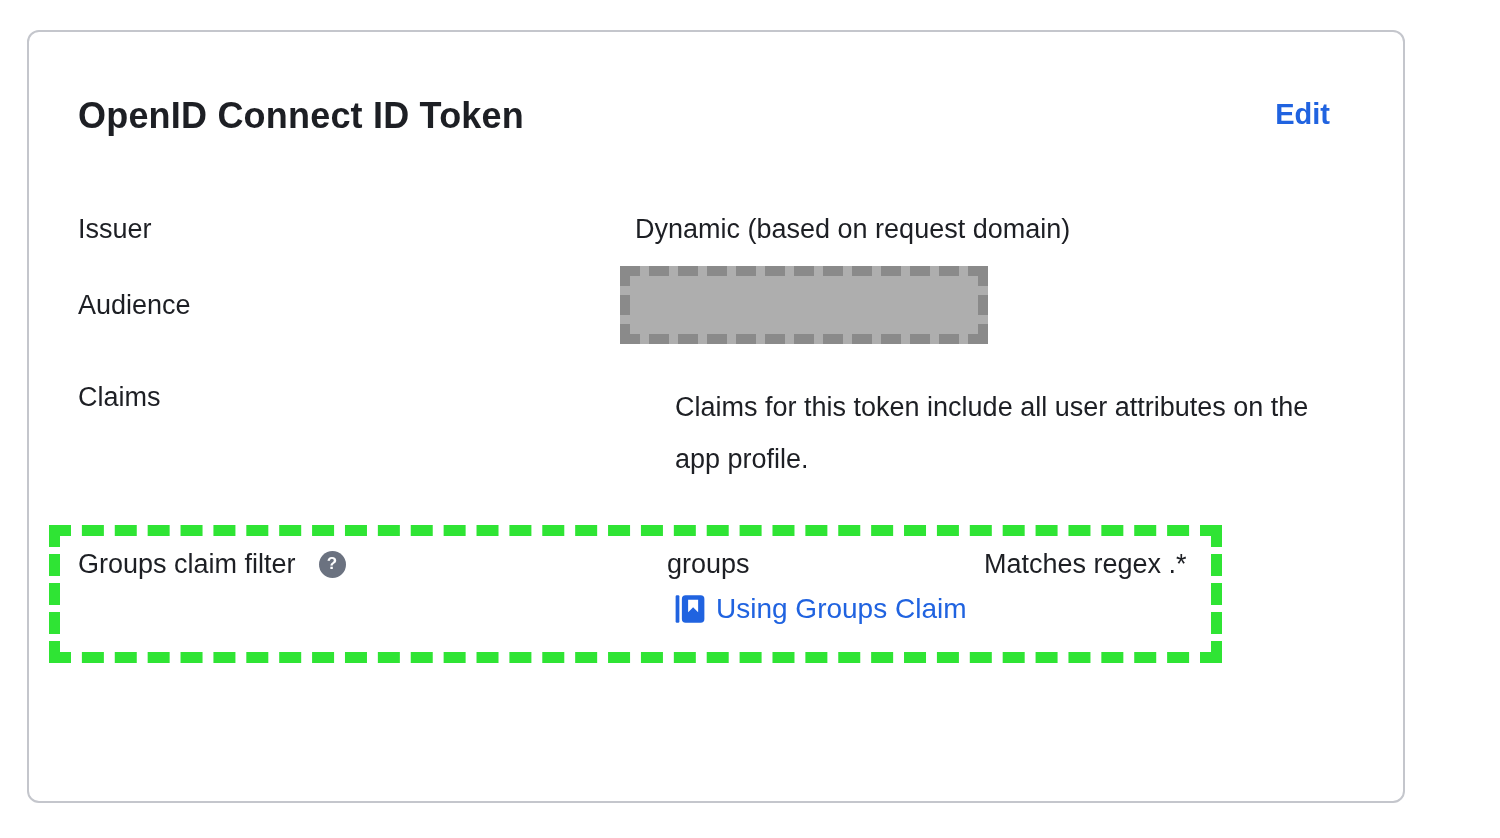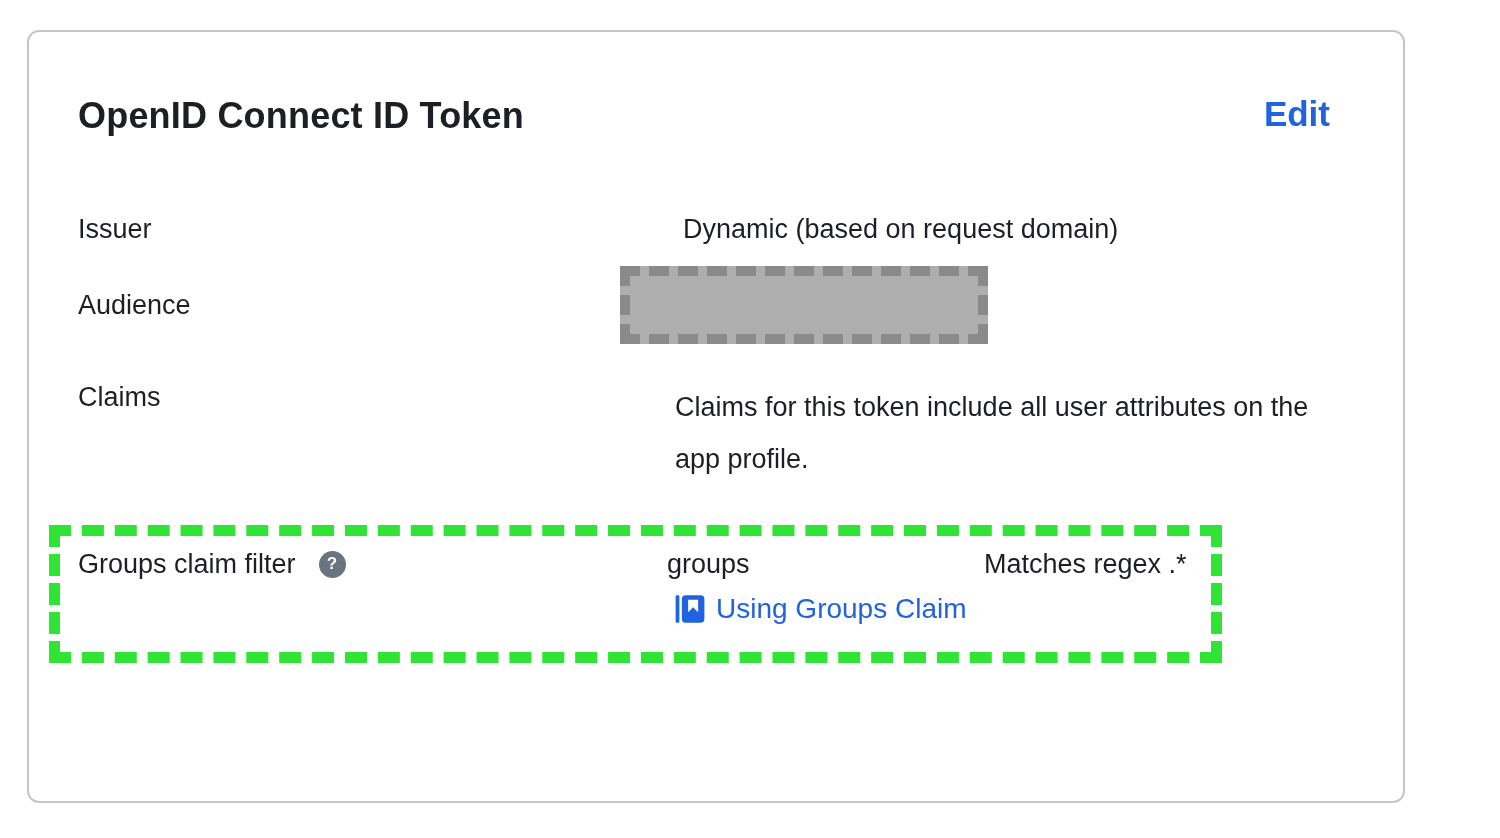--- a/index.html
+++ b/index.html
@@ -23,40 +23,40 @@
     justify-content: space-between;
     align-items: flex-start;
   }
   .card-title {
     font-size: 36px;
     font-weight: 700;
     line-height: 36px;
     letter-spacing: 0.2px;
   }
   .edit-link {
-    font-size: 35px;
+    font-size: 29px;
     font-weight: 700;
     line-height: 32px;
     color: #2063e0;
     text-decoration: none;
     cursor: pointer;
   }
   .row {
     display: flex;
     align-items: flex-start;
     font-size: 27px;
     line-height: 32px;
   }
   .row-label {
     width: 557px;
     flex: 0 0 557px;
     display: flex;
     align-items: center;
   }
-  .row-issuer { margin-top: 79px; gap: 48px; }
+  .row-issuer { margin-top: 79px; }
   .row-audience { margin-top: 21px; align-items: center; }
   .row-claims { margin-top: 37px; gap: 40px; }
   .row-claims .row-value { line-height: 52px; max-width: 760px; }
   .row-grouptype { margin-top: 40px; }
 
   .redacted-box {
     width: 368px;
     height: 78px;
     margin-left: -15px;
     background: #aeaeae;

